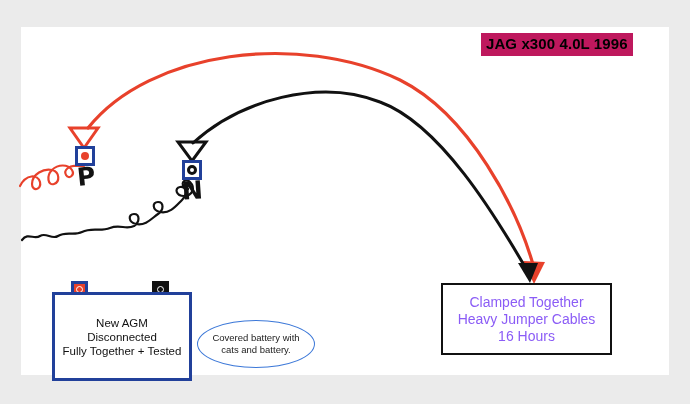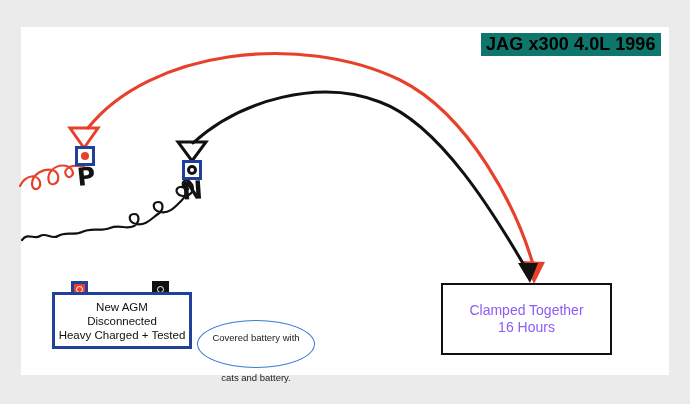--- a/index.html
+++ b/index.html
@@ -34,23 +34,23 @@
     height: 404px;
     pointer-events: none;
   }
 
   
   #title-label {
     position: absolute;
     left: 481px;
     top: 33px;
     padding: 2px 5px 3px 5px;
-    background: #0f766e;
+    background: #be185d;
     color: #000000;
-    font-size: 18px;
+    font-size: 15px;
     font-weight: bold;
     letter-spacing: 0.1px;
     line-height: 18px;
     white-space: nowrap;
   }
 
   
   .terminal-marker {
     position: absolute;
     width: 20px;
@@ -96,21 +96,21 @@
     top: 178px;
     transform: rotate(-4deg);
   }
 
   
   #battery-box {
     position: absolute;
     left: 52px;
     top: 292px;
     width: 140px;
-    height: 57px;
+    height: 89px;
     box-sizing: border-box;
     border: 3px solid #21409a;
     background: #ffffff;
     display: flex;
     flex-direction: column;
     align-items: center;
     justify-content: center;
   }
   #battery-box .line {
     color: #111111;
@@ -170,21 +170,20 @@
     display: flex;
     flex-direction: column;
     align-items: center;
     justify-content: center;
   }
   #note-ellipse .line {
     color: #222222;
     font-size: 9.5px;
     line-height: 12px;
     white-space: nowrap;
-    margin-top: 28px;
   }
 
   
   #result-box {
     position: absolute;
     left: 441px;
     top: 283px;
     width: 171px;
     height: 72px;
     box-sizing: border-box;
@@ -257,26 +256,27 @@
   <div id="battery-terminal-positive" class="battery-terminal">
     <span class="inner-ring"></span>
   </div>
   <div id="battery-terminal-negative" class="battery-terminal">
     <span class="inner-ring"></span>
   </div>
 
   <div id="battery-box">
     <div class="line">New AGM</div>
     <div class="line">Disconnected</div>
-    <div class="line">Heavy Charged + Tested</div>
+    <div class="line">Fully Together + Tested</div>
   </div>
 
   <div id="note-ellipse">
     <div class="line">Covered battery with</div>
     <div class="line">cats and battery.</div>
   </div>
 
   <div id="result-box">
     <div class="line">Clamped Together</div>
+    <div class="line">Heavy Jumper Cables</div>
     <div class="line">16 Hours</div>
   </div>
 
 </div>
 
 </body></html>

